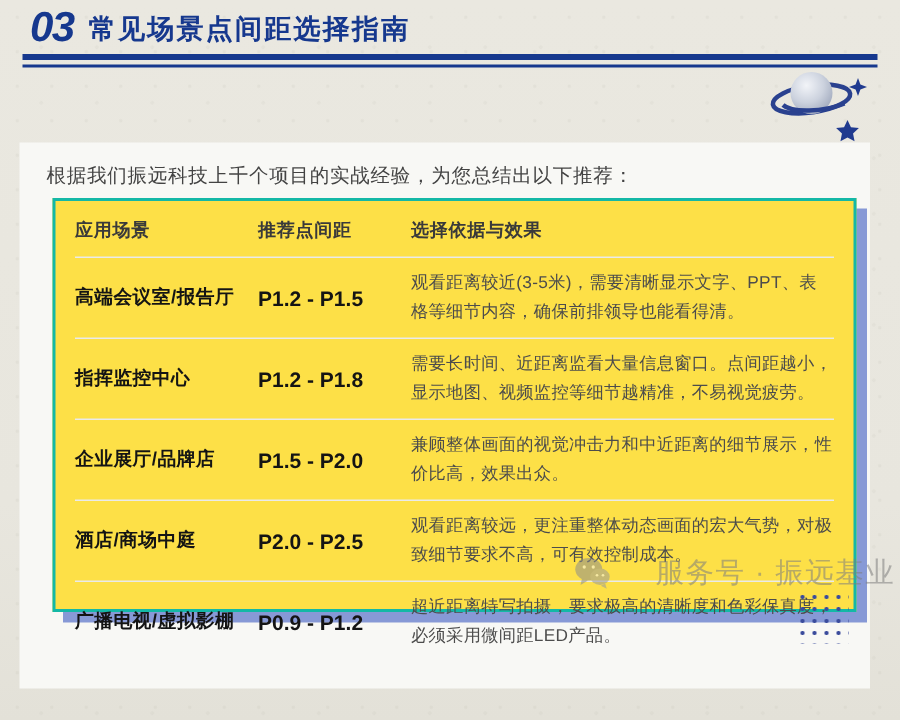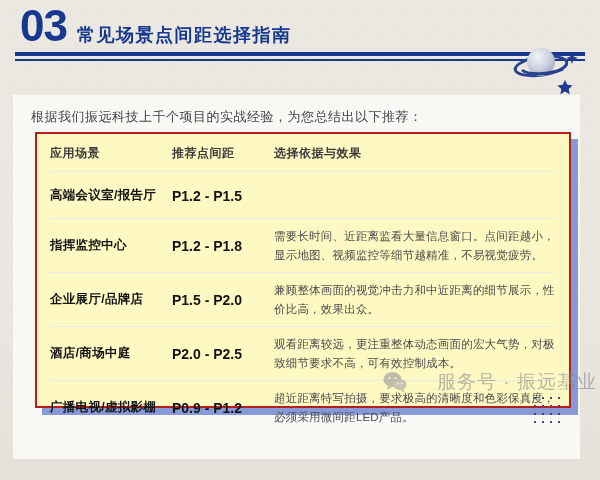--- a/index.html
+++ b/index.html
@@ -14,21 +14,21 @@
       linear-gradient(180deg, #eae8e0 0%, #e8e6de 70%, #e3e1d8 100%);
     background-size:23px 23px, 37px 37px, 100% 100%;
     background-position:0 0, 9px 13px, 0 0;
     overflow:hidden;
   }
 
   
   .header { position:absolute; left:0; top:0; width:600px; }
   .title-line { display:flex; align-items:flex-end; gap:10px; padding:4px 0 0 20px; }
   .sec-num {
-    font-size:44px; font-weight:bold; 
+    font-size:28px; font-weight:bold; font-style:italic;
     color:#16388e; letter-spacing:-1px; line-height:1;
     font-family:"Liberation Sans", sans-serif;
   }
   .sec-title {
     font-size:18px; font-weight:bold; color:#16388e;
     letter-spacing:1.5px; line-height:1.25; padding-bottom:2px;
   }
   .double-rule { margin:4px 15px 0 15px; }
   .double-rule .r1 { height:4px; background:#16388e; }
   .double-rule .r2 { height:2px; background:#16388e; margin-top:3px; }
@@ -42,22 +42,22 @@
     background:#f8f8f5;
   }
   .intro {
     position:absolute; left:18px; top:13px; width:530px;
     font-size:13px; color:#434343; letter-spacing:0.5px;
   }
 
   
   .card {
     position:absolute; left:22px; top:37px; width:536px; height:276px;
-    background:#fef9c3;
-    border:2px solid #b91c1c;
+    background:#fde047;
+    border:2px solid #14b8a6;
     box-shadow:7px 7px 0 0 #8799d6;
     padding:0 13px;
   }
   .t-head {
     display:grid; grid-template-columns:122px 102px 1fr;
     padding:11px 0 9px 0;
   }
   .t-head .hc { font-size:12px; font-weight:bold; color:#3a3a3a; letter-spacing:0.5px; }
   .t-row {
     display:grid; grid-template-columns:122px 102px 1fr;
@@ -120,20 +120,21 @@
   <div class="card">
     <div class="t-head">
       <div class="hc">应用场景</div>
       <div class="hc">推荐点间距</div>
       <div class="hc">选择依据与效果</div>
     </div>
 
     <div class="t-row">
       <div class="c-scene">高端会议室/报告厅</div>
       <div class="c-pitch">P1.2 - P1.5</div>
+      <div class="c-desc">观看距离较近(3-5米)，需要清晰显示文字、PPT、表格等细节内容，确保前排领导也能看得清。</div>
     </div>
 
     <div class="t-row">
       <div class="c-scene">指挥监控中心</div>
       <div class="c-pitch">P1.2 - P1.8</div>
       <div class="c-desc">需要长时间、近距离监看大量信息窗口。点间距越小，显示地图、视频监控等细节越精准，不易视觉疲劳。</div>
     </div>
 
     <div class="t-row">
       <div class="c-scene">企业展厅/品牌店</div>

